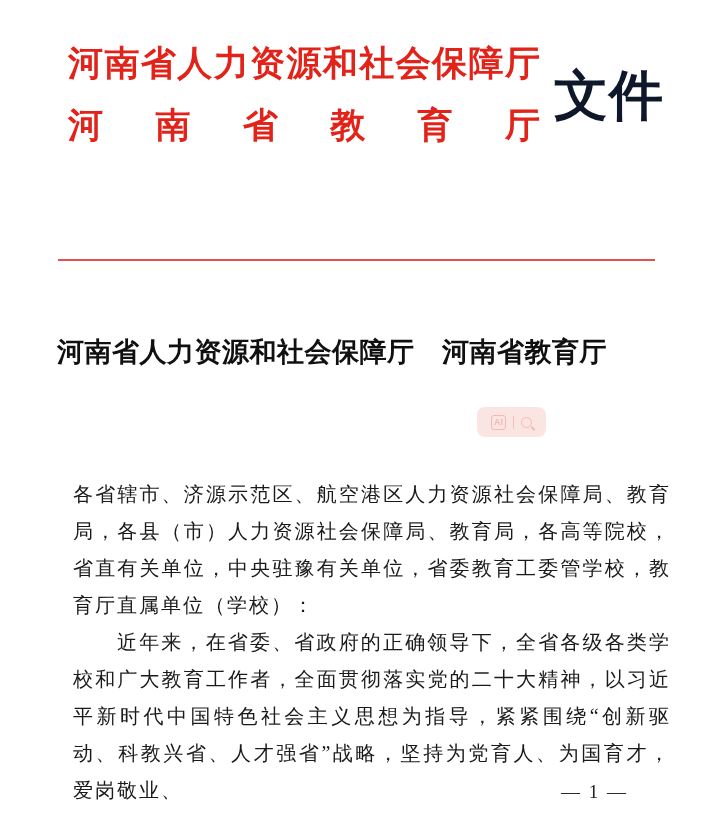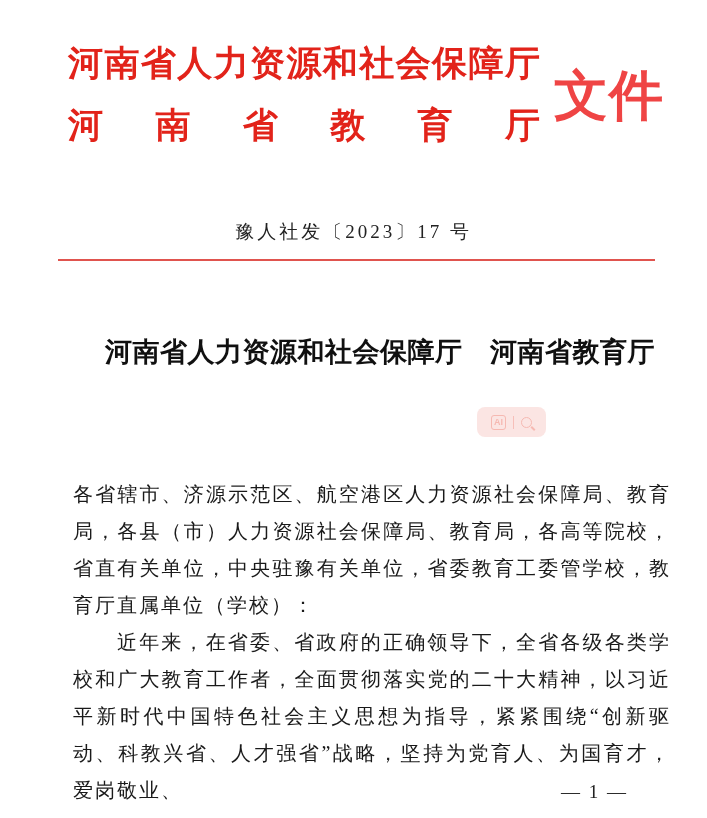--- a/index.html
+++ b/index.html
@@ -20,42 +20,42 @@
     width:472px;
     color:#e2231a;
     font-weight:700;
     font-size:35px;line-height:40px;
     white-space:nowrap;
   }
   .agency-line span{flex:0 0 auto;}
   .agency-line.second{margin-top:22px;}
   .doc-type{
     position:absolute;left:486px;top:24px;
-    color:#ef4444;font-weight:700;
+    color:#0f172a;font-weight:700;
     font-size:54px;line-height:1.05;
     letter-spacing:1px;white-space:nowrap;
   }
 
   
   .doc-number{
     position:absolute;top:219px;left:0;width:707px;
     text-align:center;
     font-size:19px;letter-spacing:3px;color:#222;
   }
 
   
   .red-divider{
     position:absolute;top:259px;left:58px;width:597px;height:2px;
     background:#e0544e;
   }
 
   
   .doc-title{
     position:absolute;top:330px;left:57px;width:598px;
-    text-align:right;
+    text-align:left;
     font-weight:700;color:#101010;
     font-size:27px;line-height:44px;letter-spacing:0.5px;
   }
   .doc-title .title-line{white-space:nowrap;}
 
   
   .doc-body{
     position:absolute;top:476px;left:57px;width:598px;
     font-size:20px;line-height:37px;letter-spacing:2px;
     text-align:justify;text-justify:inter-character;
@@ -116,21 +116,20 @@
         <span>河</span>
         <span>南</span>
         <span>省</span>
         <span>教</span>
         <span>育</span>
         <span>厅</span>
       </div>
     <div class="doc-type">文件</div>
   </div>
 
-  <div class="doc-number">豫人社发〔2023〕17 号</div>
 
   <div class="red-divider"></div>
 
   <div class="doc-title">
     <div class="title-line">河南省人力资源和社会保障厅　河南省教育厅</div>
   </div>
 
   <div class="wm-badge">
     <span class="wm-ai">AI</span>
     <span class="wm-divider"></span>

